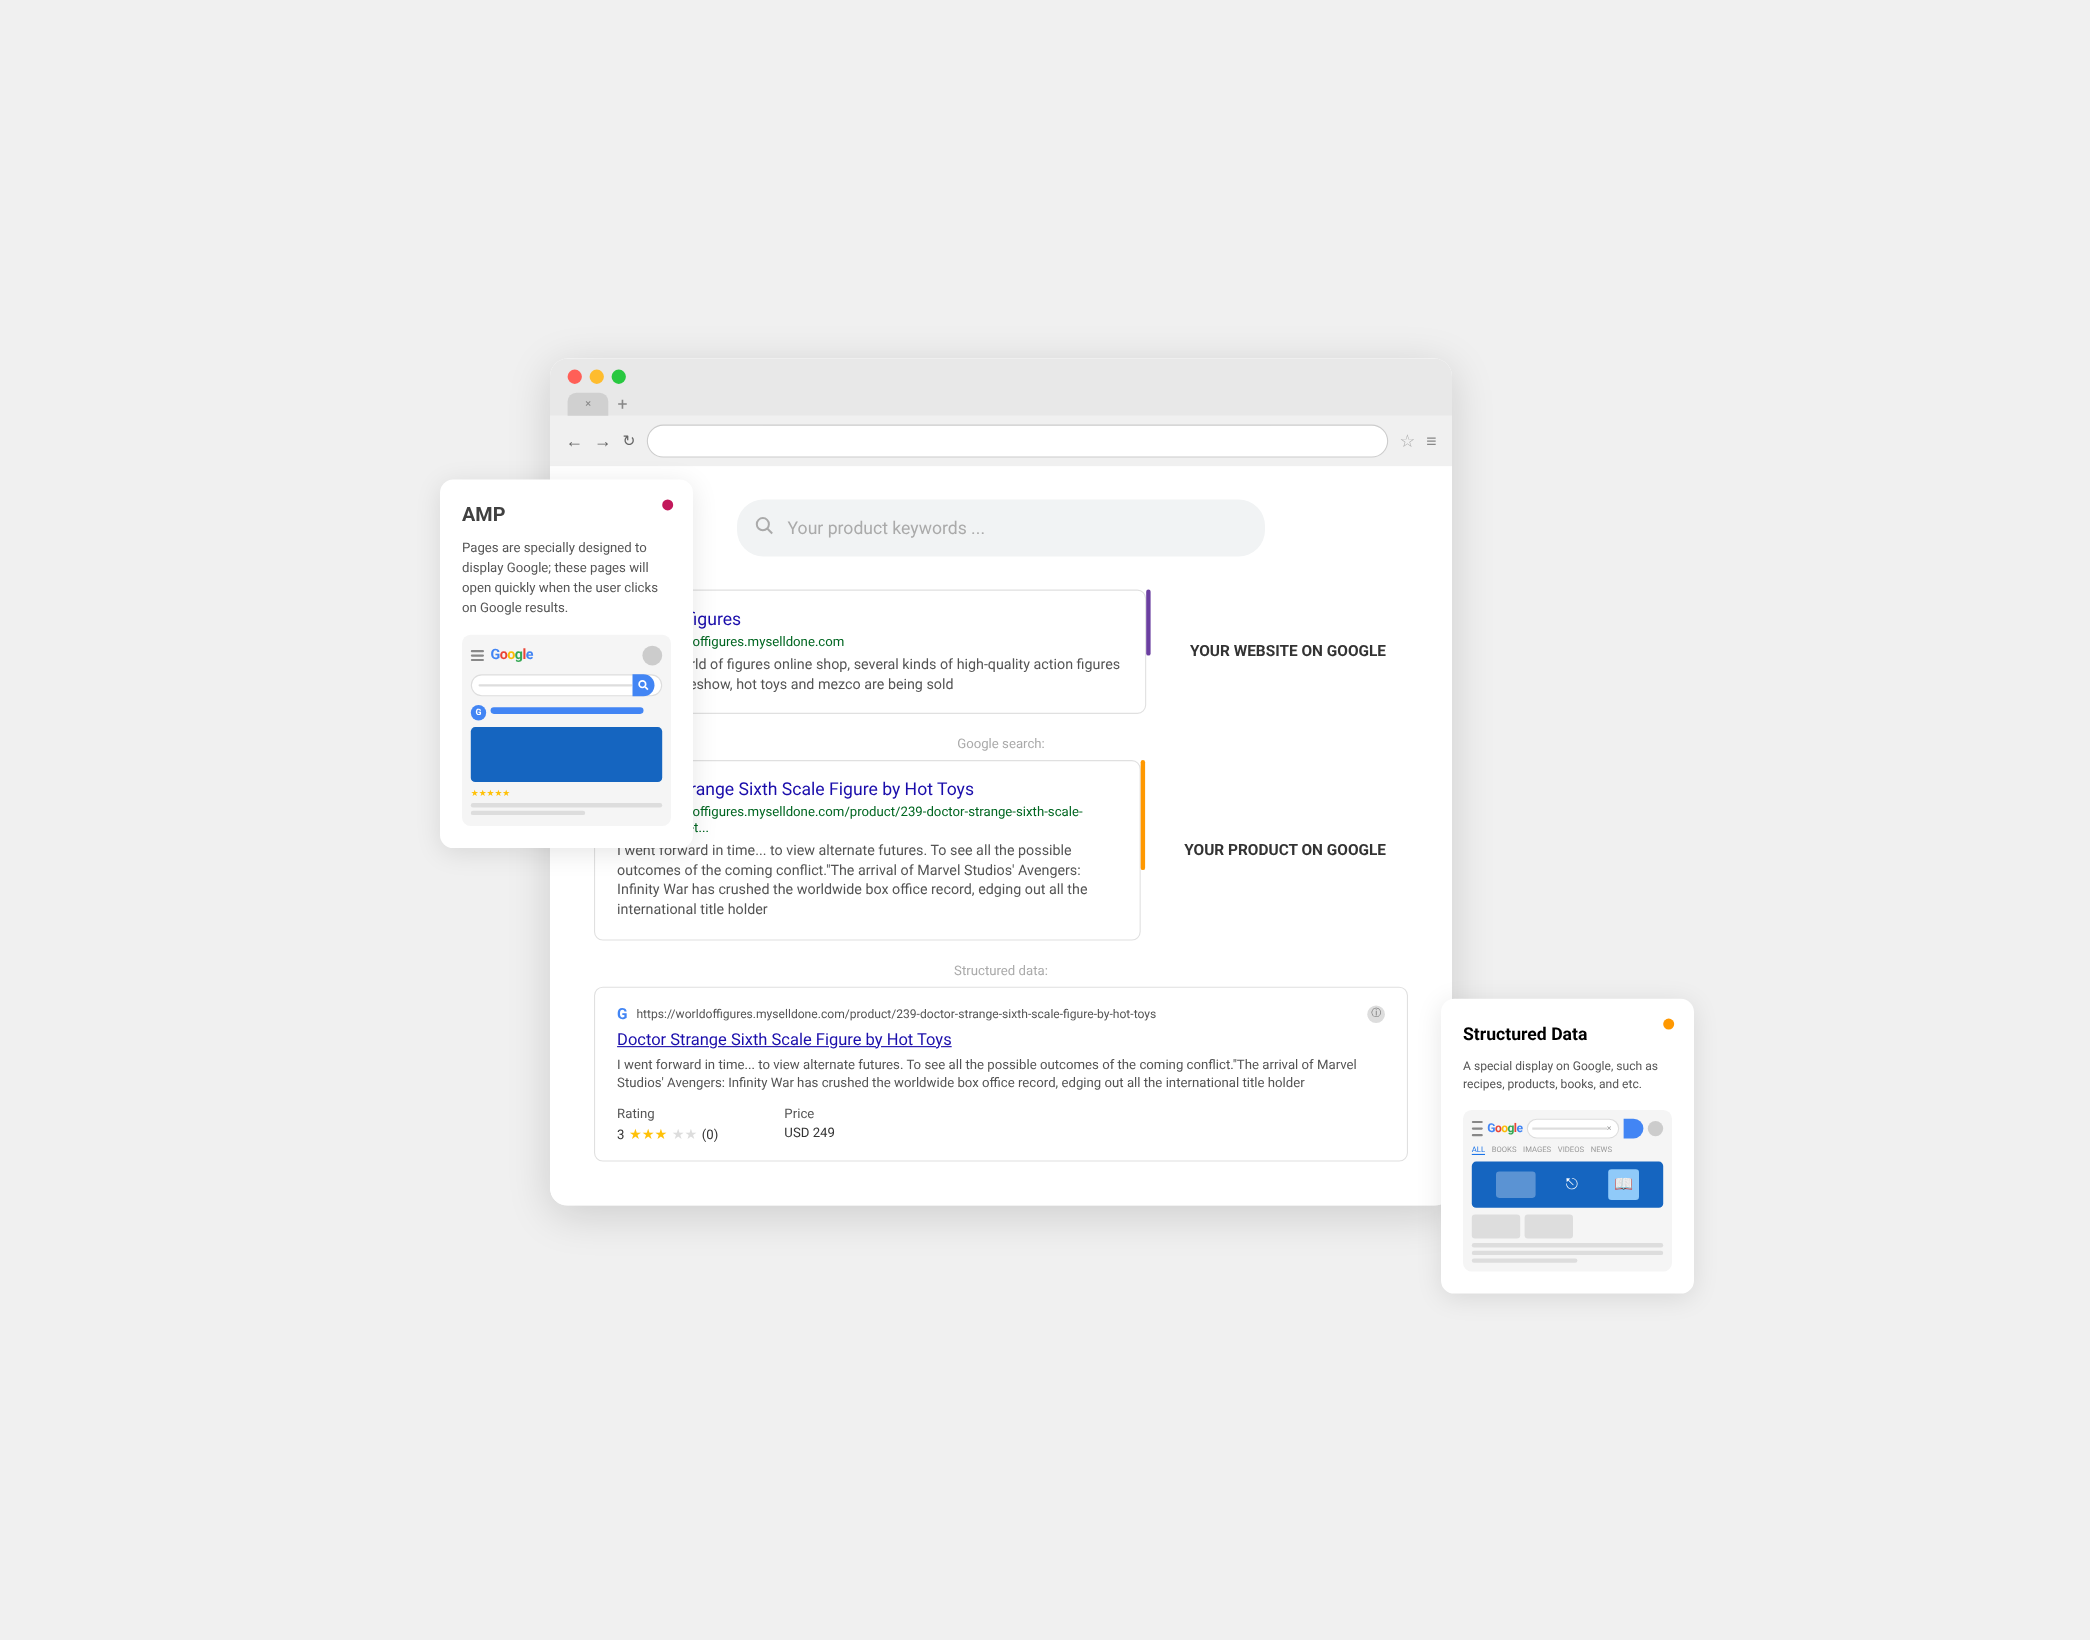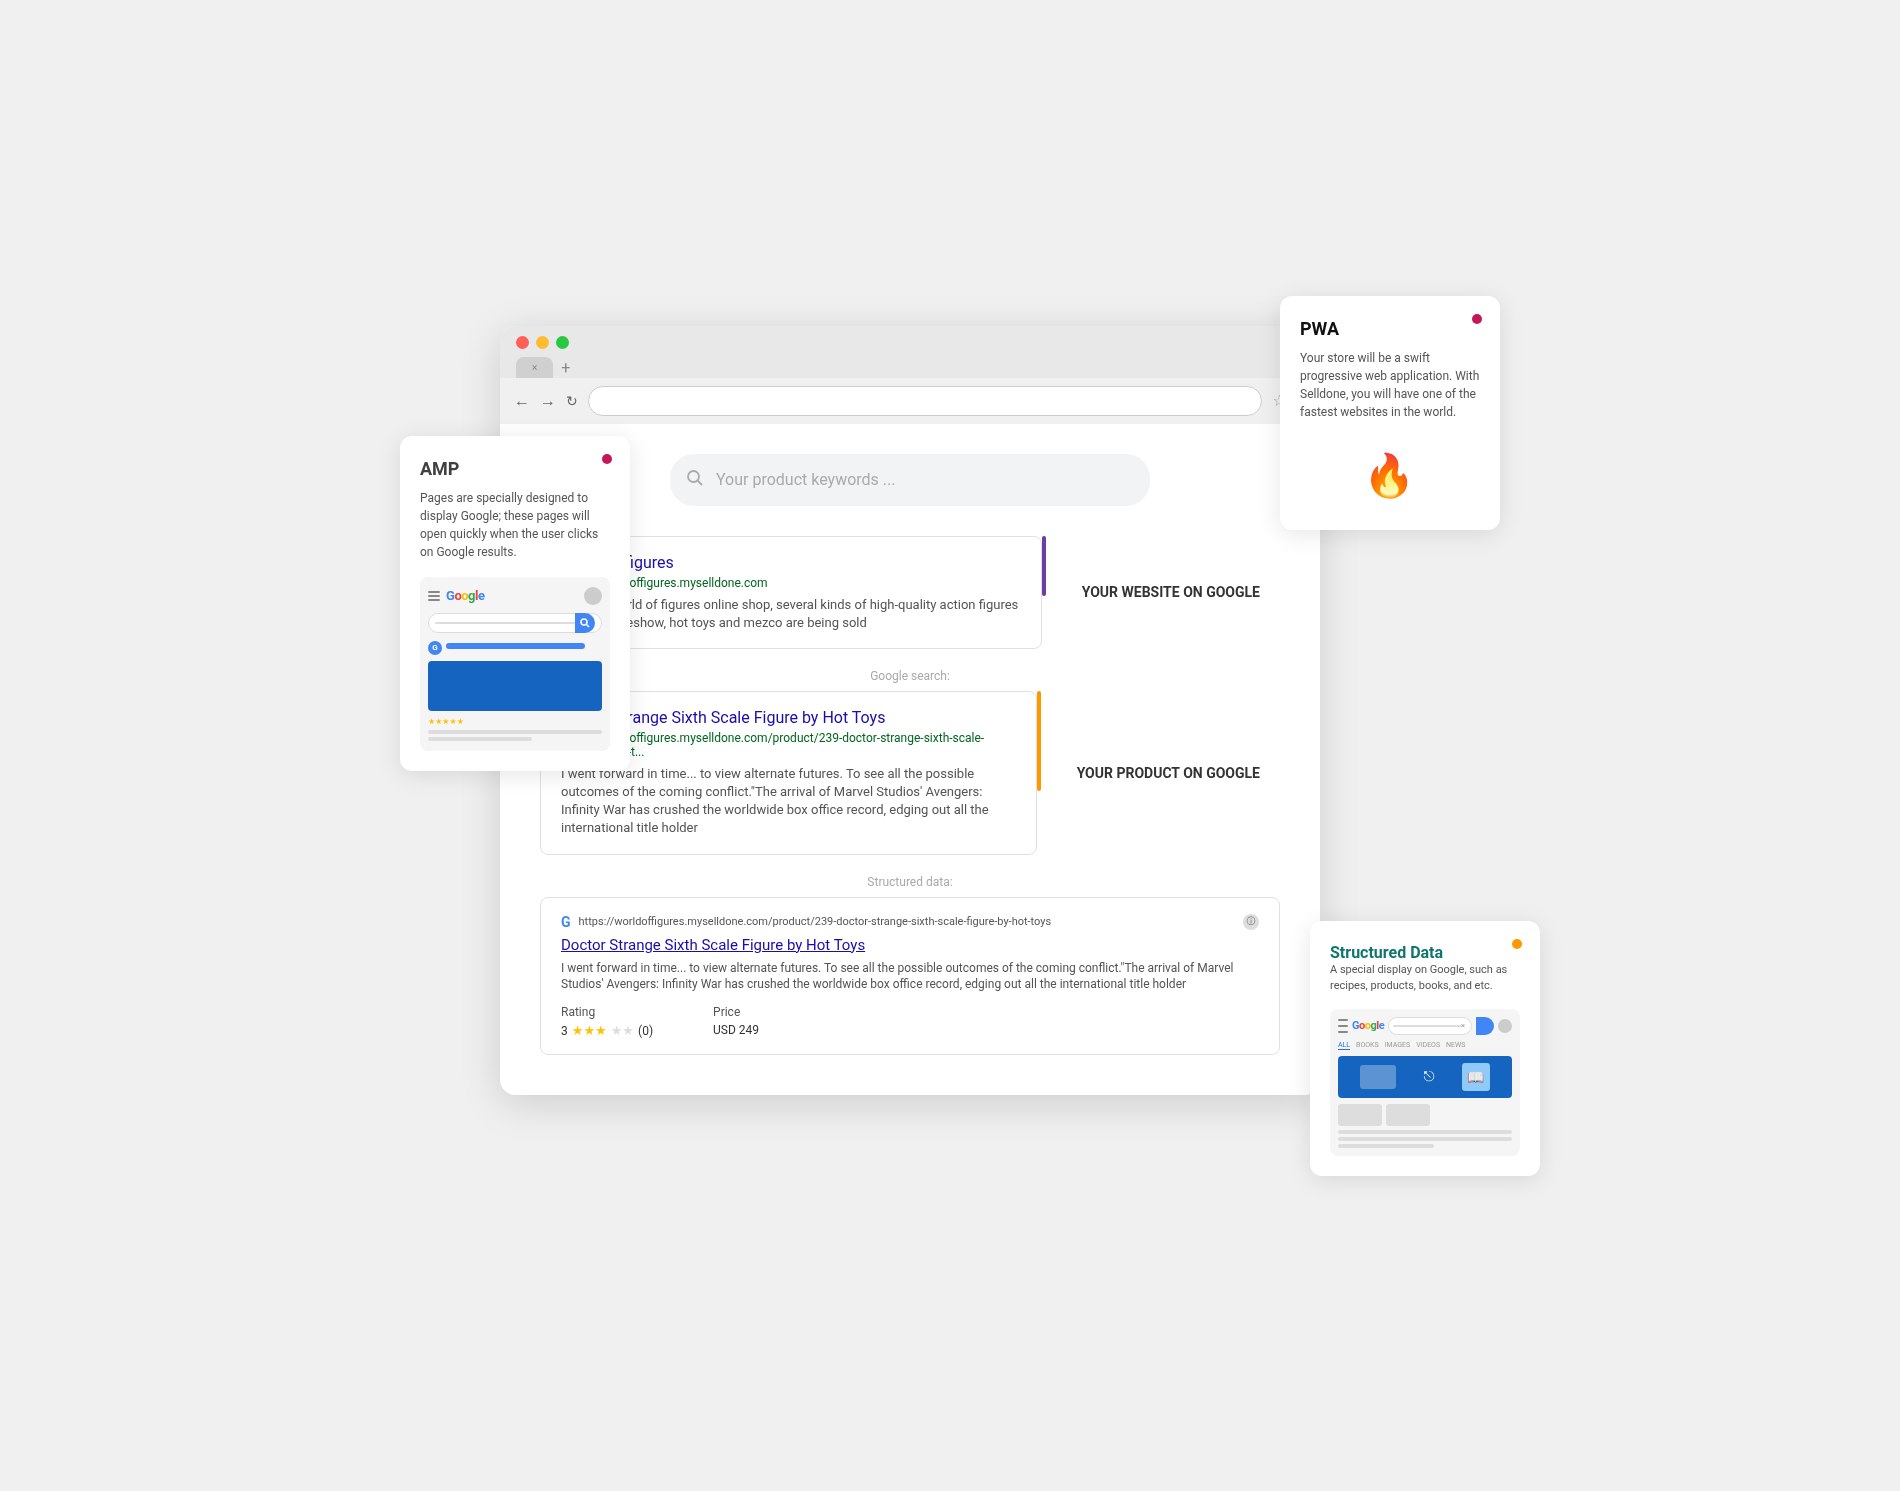--- a/index.html
+++ b/index.html
@@ -222,22 +222,22 @@
       height: 10px;
       background: #FF9800;
       border-radius: 50%;
       position: absolute;
       top: 18px;
       right: 18px;
     }
     .structured-card .card-title {
       font-size: 16px;
       font-weight: 700;
-      color: #0f766e;
-      margin-bottom: 0;
+      color: #000000;
+      margin-bottom: 13px;
     }
     .structured-card .card-desc {
       font-size: 11px;
       color: #555;
       line-height: 1.5;
       margin-bottom: 14px;
     }
 
     
     .mini-google2 {
@@ -624,29 +624,20 @@
       </div>
       <div class="mini-blue-block"></div>
       <div class="mini-stars">★★★★★</div>
       <div class="mini-lines">
         <div class="mini-line"></div>
         <div class="mini-line short"></div>
       </div>
     </div>
   </div>
 
-  <div class="pwa-card">
-    <div class="pwa-dot"></div>
-    <div class="card-title">PWA</div>
-    <div class="card-desc">Your store will be a swift progressive web application. With Selldone, you will have one of the fastest websites in the world.</div>
-    <div class="flame-icon">
-      
-      <span style="font-size:42px;">🔥</span>
-    </div>
-  </div>
 
   <div class="structured-card">
     <div class="structured-dot"></div>
     <div class="card-title">Structured Data</div>
     <div class="card-desc">A special display on Google, such as recipes, products, books, and etc.</div>
 
     <div class="mini-google2">
       <div class="mini-google2-header">
         <div class="mini-hamburger">
           <span style="display:block;width:10px;height:2px;background:#888;margin-bottom:2px;border-radius:1px;"></span>

